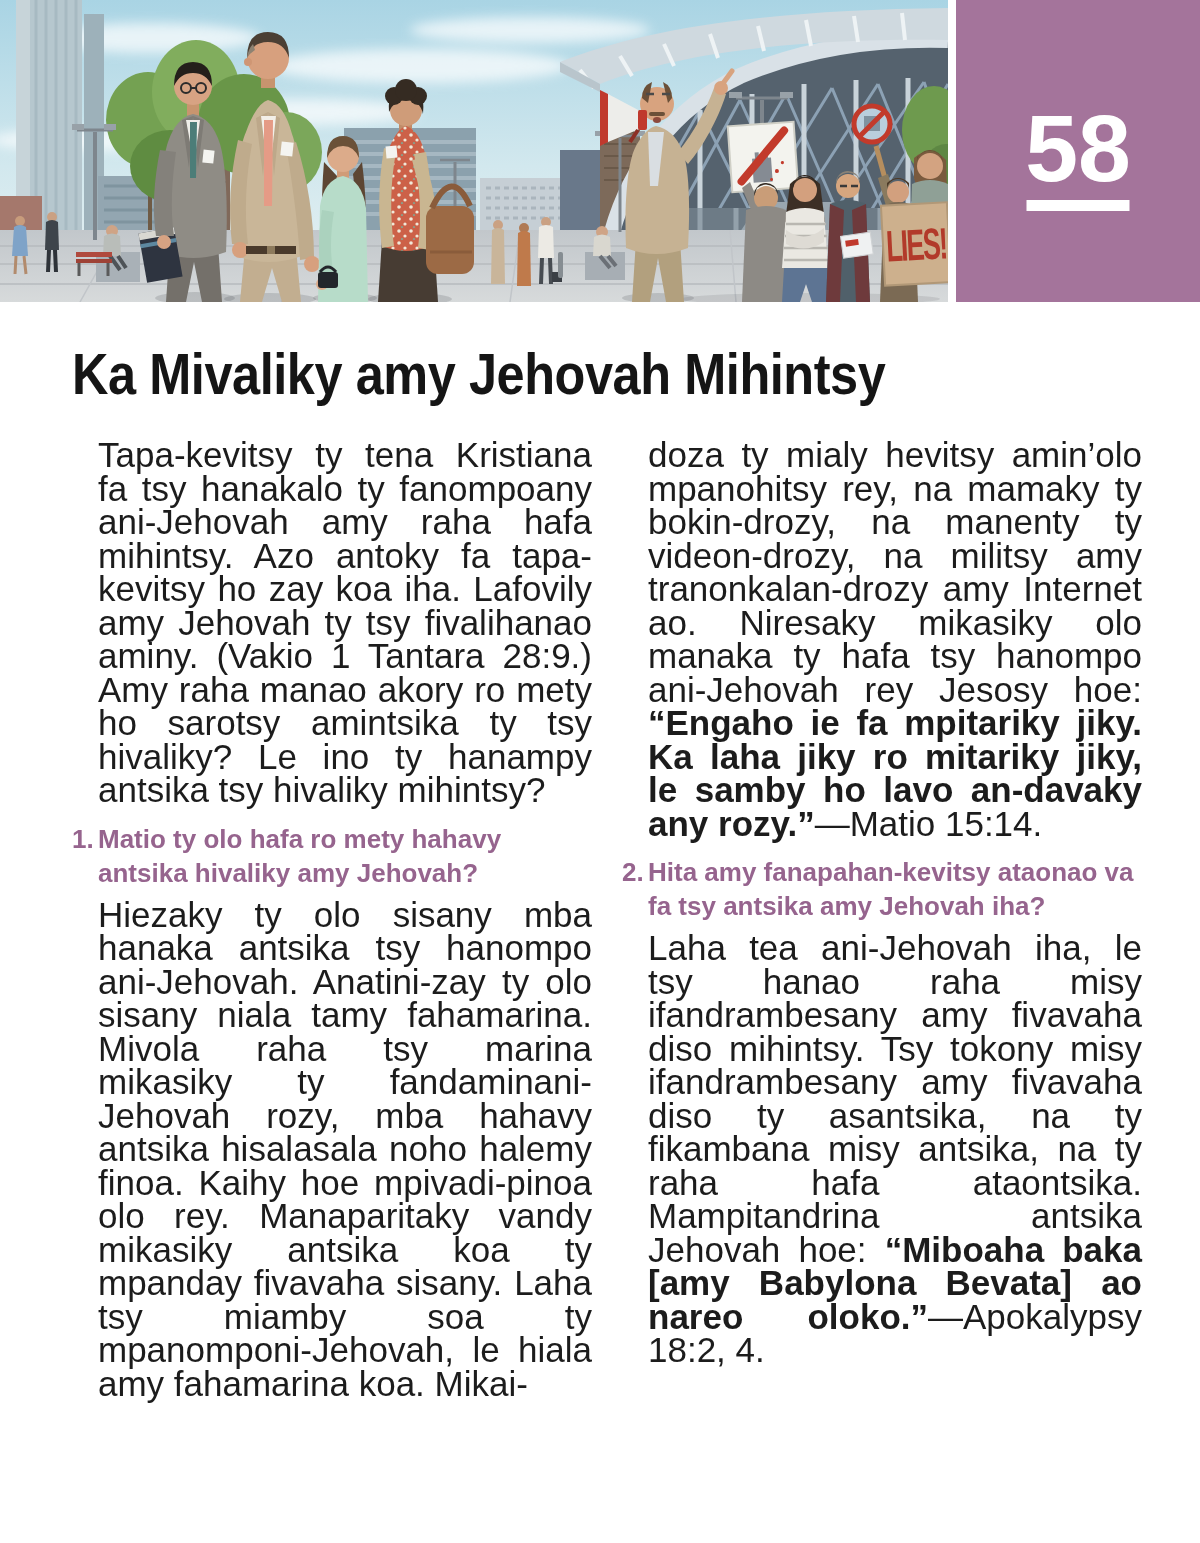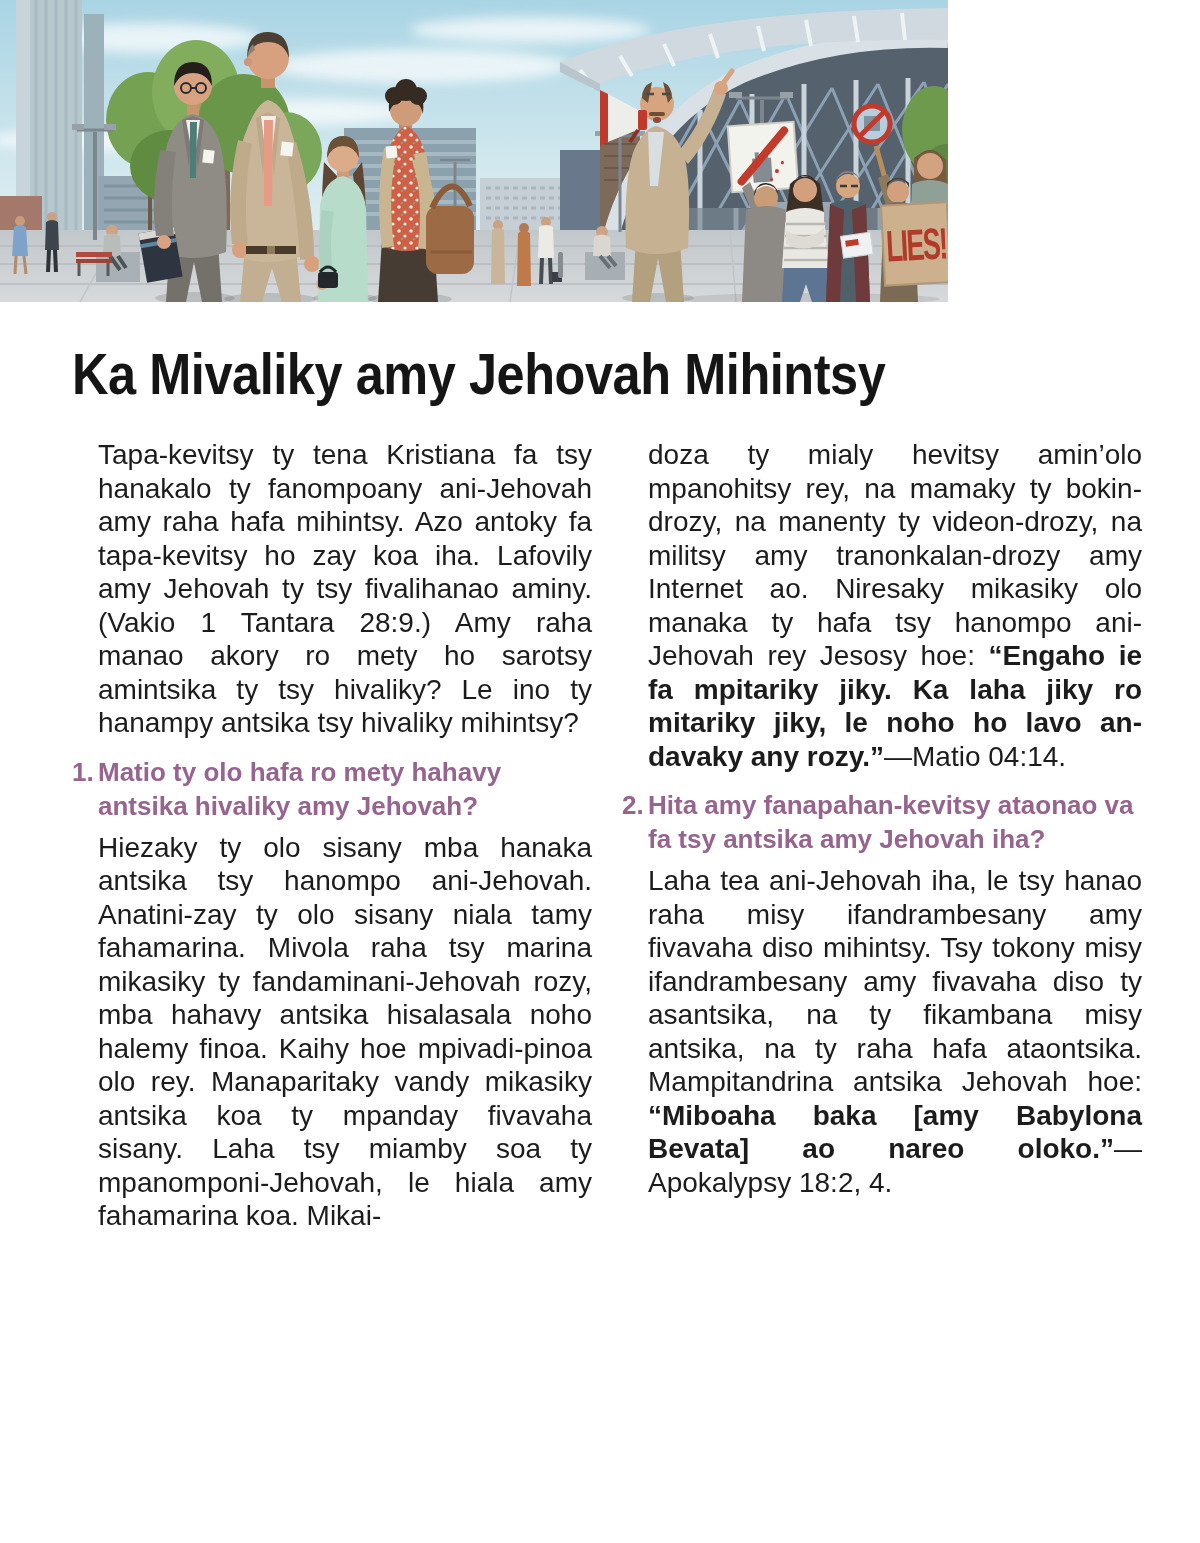--- a/index.html
+++ b/index.html
@@ -28,21 +28,21 @@
     font-size:58px;font-weight:bold;color:#151515;letter-spacing:-0.5px;
     transform:scaleX(.87);transform-origin:left top;
   }
   .columns{
     position:absolute;left:72px;top:438px;width:1070px;
     display:flex;gap:30px;
   }
   .col{width:520px;}
   .para{
     margin:0 0 15px 0;padding-left:26px;text-align:justify;
-    font-size:28px;line-height:33.5px;color:var(--body-text);
+    font-size:35px;line-height:33.5px;color:var(--body-text);
   }
   .para b{font-weight:bold;}
   .question{
     display:flex;margin:6px 0 8px 0;
     color:var(--question);font-weight:bold;font-size:26px;line-height:34px;
   }
   .qnum{flex:none;width:26px;}
   .qtext{flex:1;}
 </style>
 </head>
@@ -366,34 +366,38 @@
         <path d="M430,252 h42" stroke="#8a5c3b" stroke-width="3"></path>
         <circle cx="406" cy="110" r="16" fill="#cf9c79"></circle>
         <path d="M389,112 q-2,-26 17,-26 q20,0 17,28 q-3,-14 -17,-14 q-12,0 -17,12 z" fill="#352b22"></path>
         <circle cx="394" cy="96" r="9" fill="#352b22"></circle>
         <circle cx="418" cy="96" r="9" fill="#352b22"></circle>
         <circle cx="406" cy="90" r="11" fill="#352b22"></circle>
       </g>
     </g>
   </svg>
 
+  <div class="lesson-block">
+    <div class="lesson-number">58</div>
+    <div class="lesson-underline"></div>
+  </div>
 
   <h1 class="title">Ka Mivaliky amy Jehovah Mihintsy</h1>
 
   <main class="columns">
     <div class="col">
         <p class="para"><span>Tapa-kevitsy ty tena Kristiana fa tsy hanakalo ty fanompoany ani-Jehovah amy raha hafa mihintsy. Azo antoky fa tapa-kevitsy ho zay koa iha. Lafovily amy Jehovah ty tsy fivalihanao aminy. (Vakio 1 Tantara 28:9.) Amy raha manao akory ro mety ho sarotsy amintsika ty tsy hivaliky? Le ino ty hanampy antsika tsy hivaliky mihintsy?</span></p>
         <div class="question">
           <span class="qnum">1.</span>
           <span class="qtext">Matio ty olo hafa ro mety hahavy antsika hivaliky amy Jehovah?</span>
         </div>
         <p class="para"><span>Hiezaky ty olo sisany mba hanaka antsika tsy hanompo ani-Jehovah. Anatini-zay ty olo sisany niala tamy fahamarina. Mivola raha tsy marina mikasiky ty fandaminani-Jehovah rozy, mba hahavy antsika hisalasala noho halemy finoa. Kaihy hoe mpivadi-pinoa olo rey. Manaparitaky vandy mikasiky antsika koa ty mpanday fivavaha sisany. Laha tsy miamby soa ty mpanomponi-Jehovah, le hiala amy fahamarina koa. Mikai-</span></p>
       </div>
     <div class="col">
-        <p class="para"><span>doza ty mialy hevitsy amin’olo mpanohitsy rey, na mamaky ty bokin-drozy, na manenty ty videon-drozy, na militsy amy tranonkalan-drozy amy Internet ao. Niresaky mikasiky olo manaka ty hafa tsy hanompo ani-Jehovah rey Jesosy hoe: </span><b>“Engaho ie fa mpitariky jiky. Ka laha jiky ro mitariky jiky, le noho ho lavo an-davaky any rozy.”</b><span>—Matio 04:14.</span></p>
+        <p class="para"><span>doza ty mialy hevitsy amin’olo mpanohitsy rey, na mamaky ty bokin-drozy, na manenty ty videon-drozy, na militsy amy tranonkalan-drozy amy Internet ao. Niresaky mikasiky olo manaka ty hafa tsy hanompo ani-Jehovah rey Jesosy hoe: </span><b>“Engaho ie fa mpitariky jiky. Ka laha jiky ro mitariky jiky, le samby ho lavo an-davaky any rozy.”</b><span>—Matio 15:14.</span></p>
         <div class="question">
           <span class="qnum">2.</span>
           <span class="qtext">Hita amy fanapahan-kevitsy ataonao va fa tsy antsika amy Jehovah iha?</span>
         </div>
         <p class="para"><span>Laha tea ani-Jehovah iha, le tsy hanao raha misy ifandrambesany amy fivavaha diso mihintsy. Tsy tokony misy ifandrambesany amy fivavaha diso ty asantsika, na ty fikambana misy antsika, na ty raha hafa ataontsika. Mampitandrina antsika Jehovah hoe: </span><b>“Miboaha baka [amy Babylona Bevata] ao nareo oloko.”</b><span>—Apokalypsy 18:2, 4.</span></p>
       </div>
   </main>
 
 </div>
 

